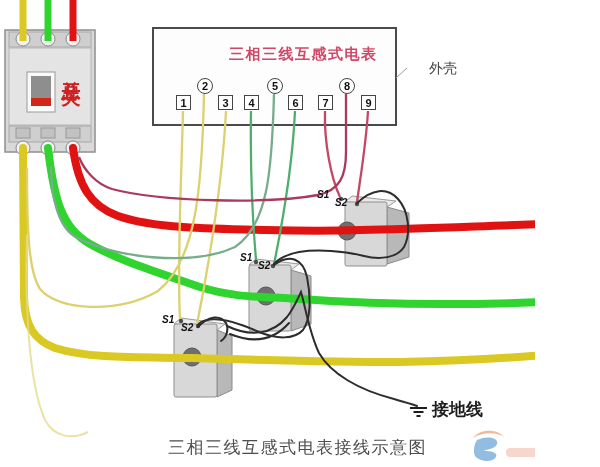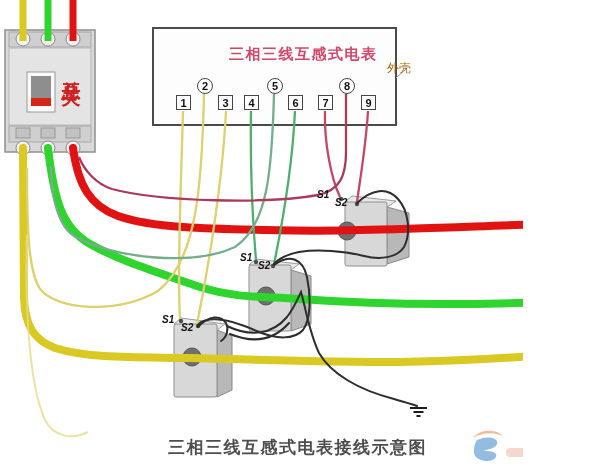--- a/index.html
+++ b/index.html
@@ -1,32 +1,32 @@
 <!DOCTYPE html>
 <html><head>
 <meta charset="utf-8">
 <style>
   html,body{margin:0;padding:0;background:#fff;}
   .stage{position:relative;width:523px;height:467px;background:#ffffff;overflow:hidden;
-         font-family:"Liberation Sans",sans-serif;}
+         font-family:"Liberation Sans",sans-serif;padding-left:12px;}
   .stage svg{position:absolute;left:0;top:0;}
   .lbl{position:absolute;white-space:nowrap;}
   .breaker-label{left:58px;top:65px;writing-mode:vertical-rl;font-size:19px;font-weight:bold;
                  color:#cc2222;letter-spacing:3px;}
   .meter-title{left:229px;top:45px;font-size:15px;font-weight:bold;color:#cf4868;letter-spacing:1.5px;}
-  .case-label{left:387px;top:60px;font-size:12px;color:#a16207;}
+  .case-label{left:429px;top:60px;font-size:14px;color:#404040;}
   .term{position:absolute;display:flex;align-items:center;justify-content:center;
         background:#fff;color:#111;font-size:11px;font-weight:bold;}
   .sq{width:13px;height:13px;border:1.6px solid #444;}
   .ci{width:14px;height:14px;border:1.6px solid #444;border-radius:50%;}
   .s-lbl{position:absolute;font-size:10px;font-weight:bold;font-style:italic;color:#111;}
   .load-label{left:556px;top:260px;writing-mode:vertical-rl;font-size:27px;font-weight:bold;
               color:#c62a62;letter-spacing:9px;}
   .ground-label{left:432px;top:398px;font-size:17px;font-weight:bold;color:#1d1d1d;}
-  .caption{left:168px;top:436px;font-size:17px;font-weight:bold;color:#4d4d4d;letter-spacing:1.5px;}
+  .caption{left:168px;top:436px;font-size:17px;font-weight:normal;color:#4d4d4d;letter-spacing:1.5px;}
   .wm-text{left:509px;top:430px;font-size:13px;font-weight:bold;color:#f0b4a4;letter-spacing:5px;}
   .wm-bar{position:absolute;left:506px;top:448px;width:82px;height:9px;background:#f6cfc5;
           border-radius:4px;opacity:.85;}
 </style>
 </head>
 <body>
 
 <div class="stage">
 
   <svg width="600" height="467" viewBox="0 0 600 467">
@@ -132,15 +132,16 @@
   <div class="term sq" style="left:361px;top:95px">9</div>
 
   <div class="s-lbl" style="left:317px;top:189px">S1</div>
   <div class="s-lbl" style="left:335px;top:197px">S2</div>
   <div class="s-lbl" style="left:240px;top:252px">S1</div>
   <div class="s-lbl" style="left:258px;top:260px">S2</div>
   <div class="s-lbl" style="left:162px;top:314px">S1</div>
   <div class="s-lbl" style="left:181px;top:322px">S2</div>
 
   <div class="lbl load-label">接负载</div>
+  <div class="lbl ground-label">接地线</div>
   <div class="lbl caption">三相三线互感式电表接线示意图</div>
   <div class="wm-bar"></div>
 </div>
 
 </body></html>

